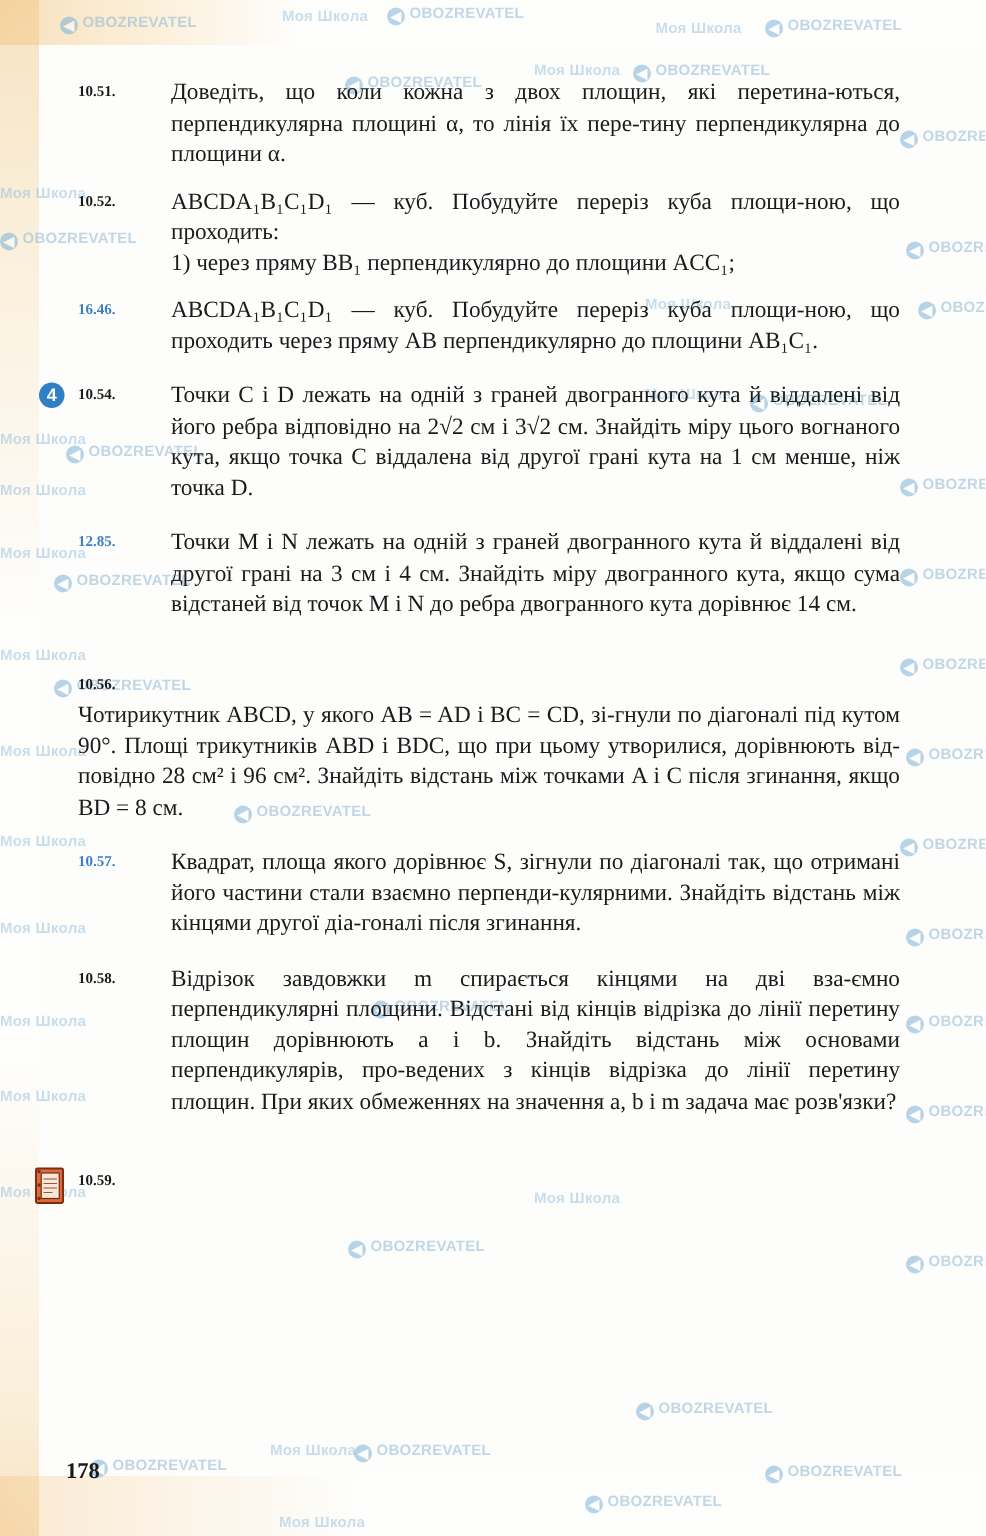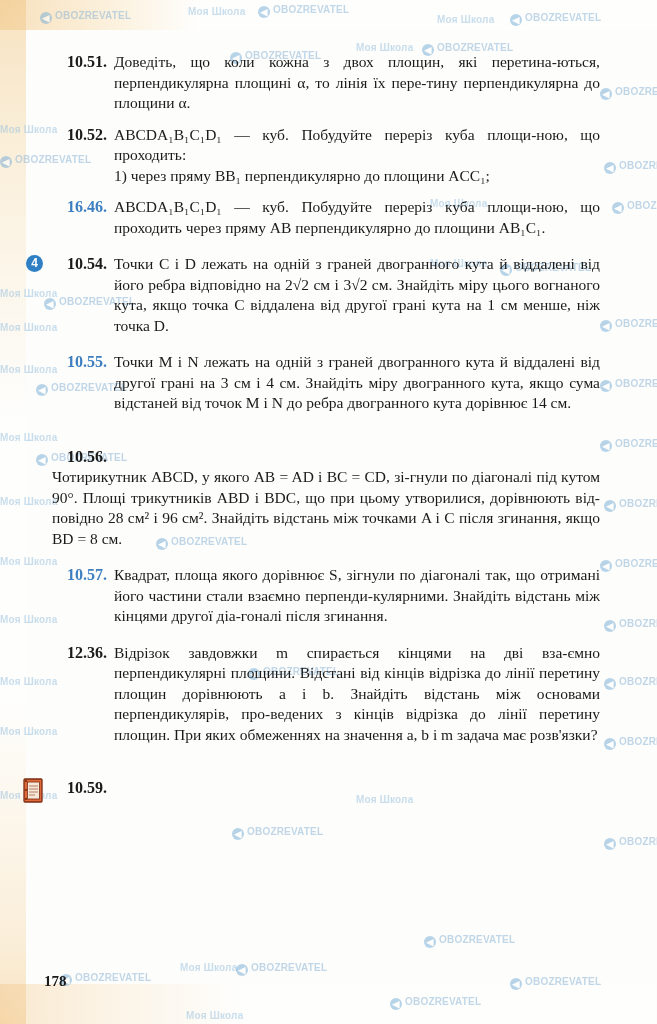--- a/index.html
+++ b/index.html
@@ -79,22 +79,22 @@
   }
   .item {
     display: flex;
     align-items: flex-start;
     margin-bottom: 11px;
     position: relative;
   }
   .num {
     flex: 0 0 auto;
     width: 62px;
-    text-align: right;
-    font-size: 16px;
+    text-align: left;
+    font-size: 10px;
     font-weight: bold;
     padding-right: 7px;
     box-sizing: border-box;
     line-height: 20.5px;
     font-family: "Liberation Serif", serif;
   }
   .num.blue { color: #3d7fc1; }
   .body {
     flex: 1 1 auto;
     font-size: 15.5px;
@@ -226,42 +226,42 @@
 
     <div class="item" style="margin-top:16px;">
       <div class="marker-star">4</div>
       <div class="num">10.54.</div>
       <div class="body">
         <p>Точки C і D лежать на одній з граней двогранного кута й віддалені від його ребра відповідно на 2√2 см і 3√2 см. Знайдіть міру цього вогнаного кута, якщо точка C віддалена від другої грані кута на 1 см менше, ніж точка D.</p>
       </div>
     </div>
 
     <div class="item" style="margin-top:16px;">
-      <div class="num blue">10.55.</div>
+      <div class="num blue">12.85.</div>
       <div class="body">
         <p>Точки M і N лежать на одній з граней двогранного кута й віддалені від другої грані на 3 см і 4 см. Знайдіть міру двогранного кута, якщо сума відстаней від точок M і N до ребра двогранного кута дорівнює 14 см.</p>
       </div>
     </div>
 
     <div class="item" style="margin-top:33px;flex-direction:column;">
       <div class="num">10.56.</div>
       <div class="body">
         <p>Чотирикутник ABCD, у якого AB = AD і BC = CD, зі-гнули по діагоналі під кутом 90°. Площі трикутників ABD і BDC, що при цьому утворилися, дорівнюють від-повідно 28 см² і 96 см². Знайдіть відстань між точками A і C після згинання, якщо BD = 8 см.</p>
       </div>
     </div>
 
     <div class="item" style="margin-top:16px;">
       <div class="num blue">10.57.</div>
       <div class="body">
         <p>Квадрат, площа якого дорівнює S, зігнули по діагоналі так, що отримані його частини стали взаємно перпенди-кулярними. Знайдіть відстань між кінцями другої діа-гоналі після згинання.</p>
       </div>
     </div>
 
     <div class="item" style="margin-top:16px;">
-      <div class="num">12.36.</div>
+      <div class="num">10.58.</div>
       <div class="body">
         <p>Відрізок завдовжки m спирається кінцями на дві вза-ємно перпендикулярні площини. Відстані від кінців відрізка до лінії перетину площин дорівнюють a і b. Знайдіть відстань між основами перпендикулярів, про-ведених з кінців відрізка до лінії перетину площин. При яких обмеженнях на значення a, b і m задача має розв'язки?</p>
       </div>
     </div>
 
     <div class="item" style="margin-top:33px;">
       <div class="marker-book">
         <svg width="22" height="26" viewBox="0 0 22 26" xmlns="http://www.w3.org/2000/svg">
           <rect x="2" y="1" width="18" height="23" rx="1" fill="#e06a3a" stroke="#7a2c12" stroke-width="1.3"></rect>
           <rect x="5.5" y="4" width="12" height="17" fill="#f6e8d8" stroke="#7a2c12" stroke-width=".8"></rect>

